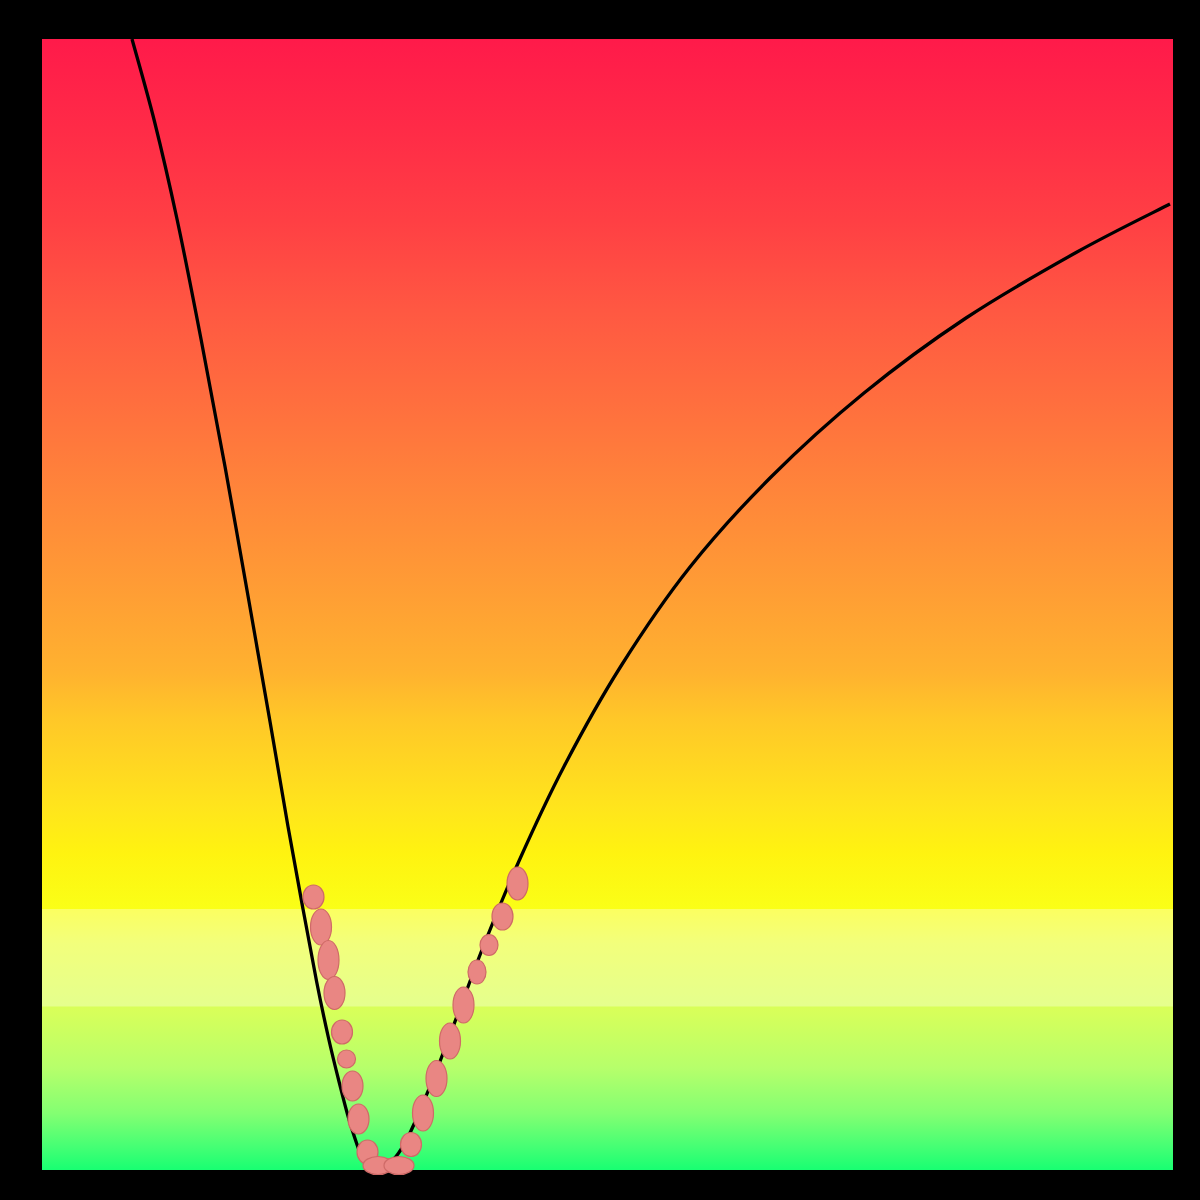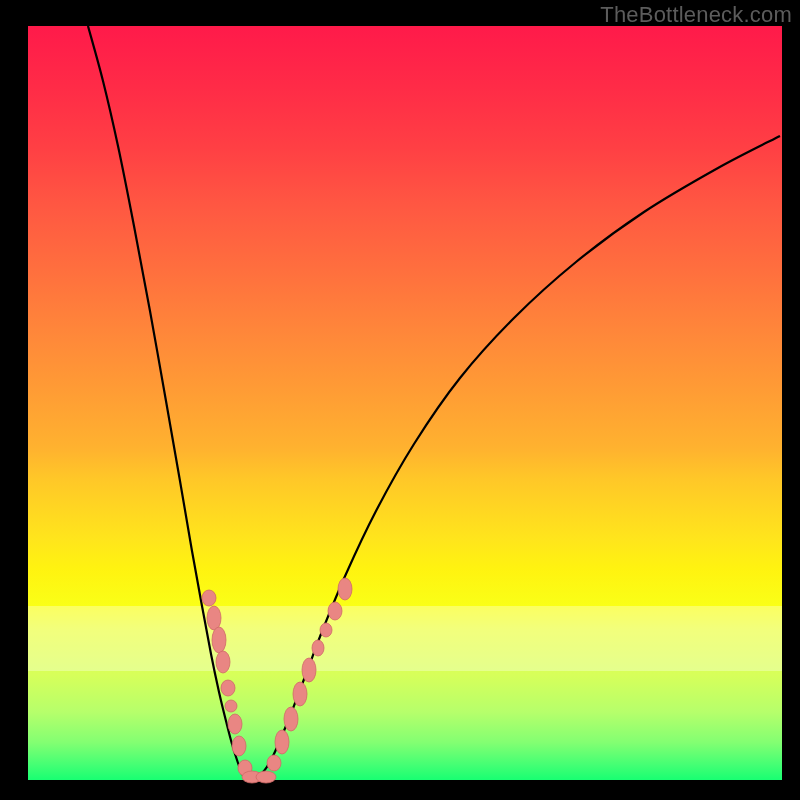--- a/index.html
+++ b/index.html
@@ -72,21 +72,20 @@
 </style>
 </head>
 <body>
 
 <div class="frame">
 
   <div class="plot">
     <div class="pale-band" id="pale-band" style="top: 580px; height: 65px;"></div>
   </div>
 
-  <div class="watermark">TheBottleneck.com</div>
 
   <svg class="curves" viewBox="0 0 754 754" preserveAspectRatio="none">
     <path id="curve-left" fill="none" stroke="#000" stroke-width="2.2" d="M 60 0 C 62.5 9.2, 70.0 35.0, 75 55 C 80.0 75.0, 84.8 95.8, 90 120 C 95.2 144.2, 100.7 172.5, 106 200 C 111.3 227.5, 116.7 255.8, 122 285 C 127.3 314.2, 133.0 346.7, 138 375 C 143.0 403.3, 147.7 430.0, 152 455 C 156.3 480.0, 160.3 504.2, 164 525 C 167.7 545.8, 170.8 562.8, 174 580 C 177.2 597.2, 180.2 613.7, 183 628 C 185.8 642.3, 188.5 654.8, 191 666 C 193.5 677.2, 195.8 686.3, 198 695 C 200.2 703.7, 202.0 711.0, 204 718 C 206.0 725.0, 208.3 732.0, 210 737 C 211.7 742.0, 213.3 746.2, 214 748"></path>
     <path id="curve-floor" fill="none" stroke="#000" stroke-width="2.2" d="M 214 748 C 214.7 748.5, 216.7 750.3, 218 751 C 219.3 751.7, 220.7 751.8, 222 752 C 223.3 752.2, 225.0 752.0, 226 752 C 227.0 752.0, 227.7 752.0, 228 752"></path>
     <path id="curve-right" fill="none" stroke="#000" stroke-width="2.2" d="M 228 752 C 229.3 750.8, 233.3 748.3, 236 745 C 238.7 741.7, 241.2 737.5, 244 732 C 246.8 726.5, 249.7 719.8, 253 712 C 256.3 704.2, 259.8 695.7, 264 685 C 268.2 674.3, 272.8 661.7, 278 648 C 283.2 634.3, 288.3 619.7, 295 603 C 301.7 586.3, 309.2 567.7, 318 548 C 326.8 528.3, 336.7 506.7, 348 485 C 359.3 463.3, 372.0 440.2, 386 418 C 400.0 395.8, 415.3 373.0, 432 352 C 448.7 331.0, 466.7 311.3, 486 292 C 505.3 272.7, 526.3 253.7, 548 236 C 569.7 218.3, 592.3 201.7, 616 186 C 639.7 170.3, 667.3 154.7, 690 142 C 712.7 129.3, 741.7 115.3, 752 110"></path>
     <g id="markers">
         <ellipse cx="181" cy="572" rx="7" ry="8" fill="#e98683" stroke="#cf6a67" stroke-width="0.8"></ellipse>
         <ellipse cx="186" cy="592" rx="7" ry="12" fill="#e98683" stroke="#cf6a67" stroke-width="0.8"></ellipse>
         <ellipse cx="191" cy="614" rx="7" ry="13" fill="#e98683" stroke="#cf6a67" stroke-width="0.8"></ellipse>
         <ellipse cx="195" cy="636" rx="7" ry="11" fill="#e98683" stroke="#cf6a67" stroke-width="0.8"></ellipse>

